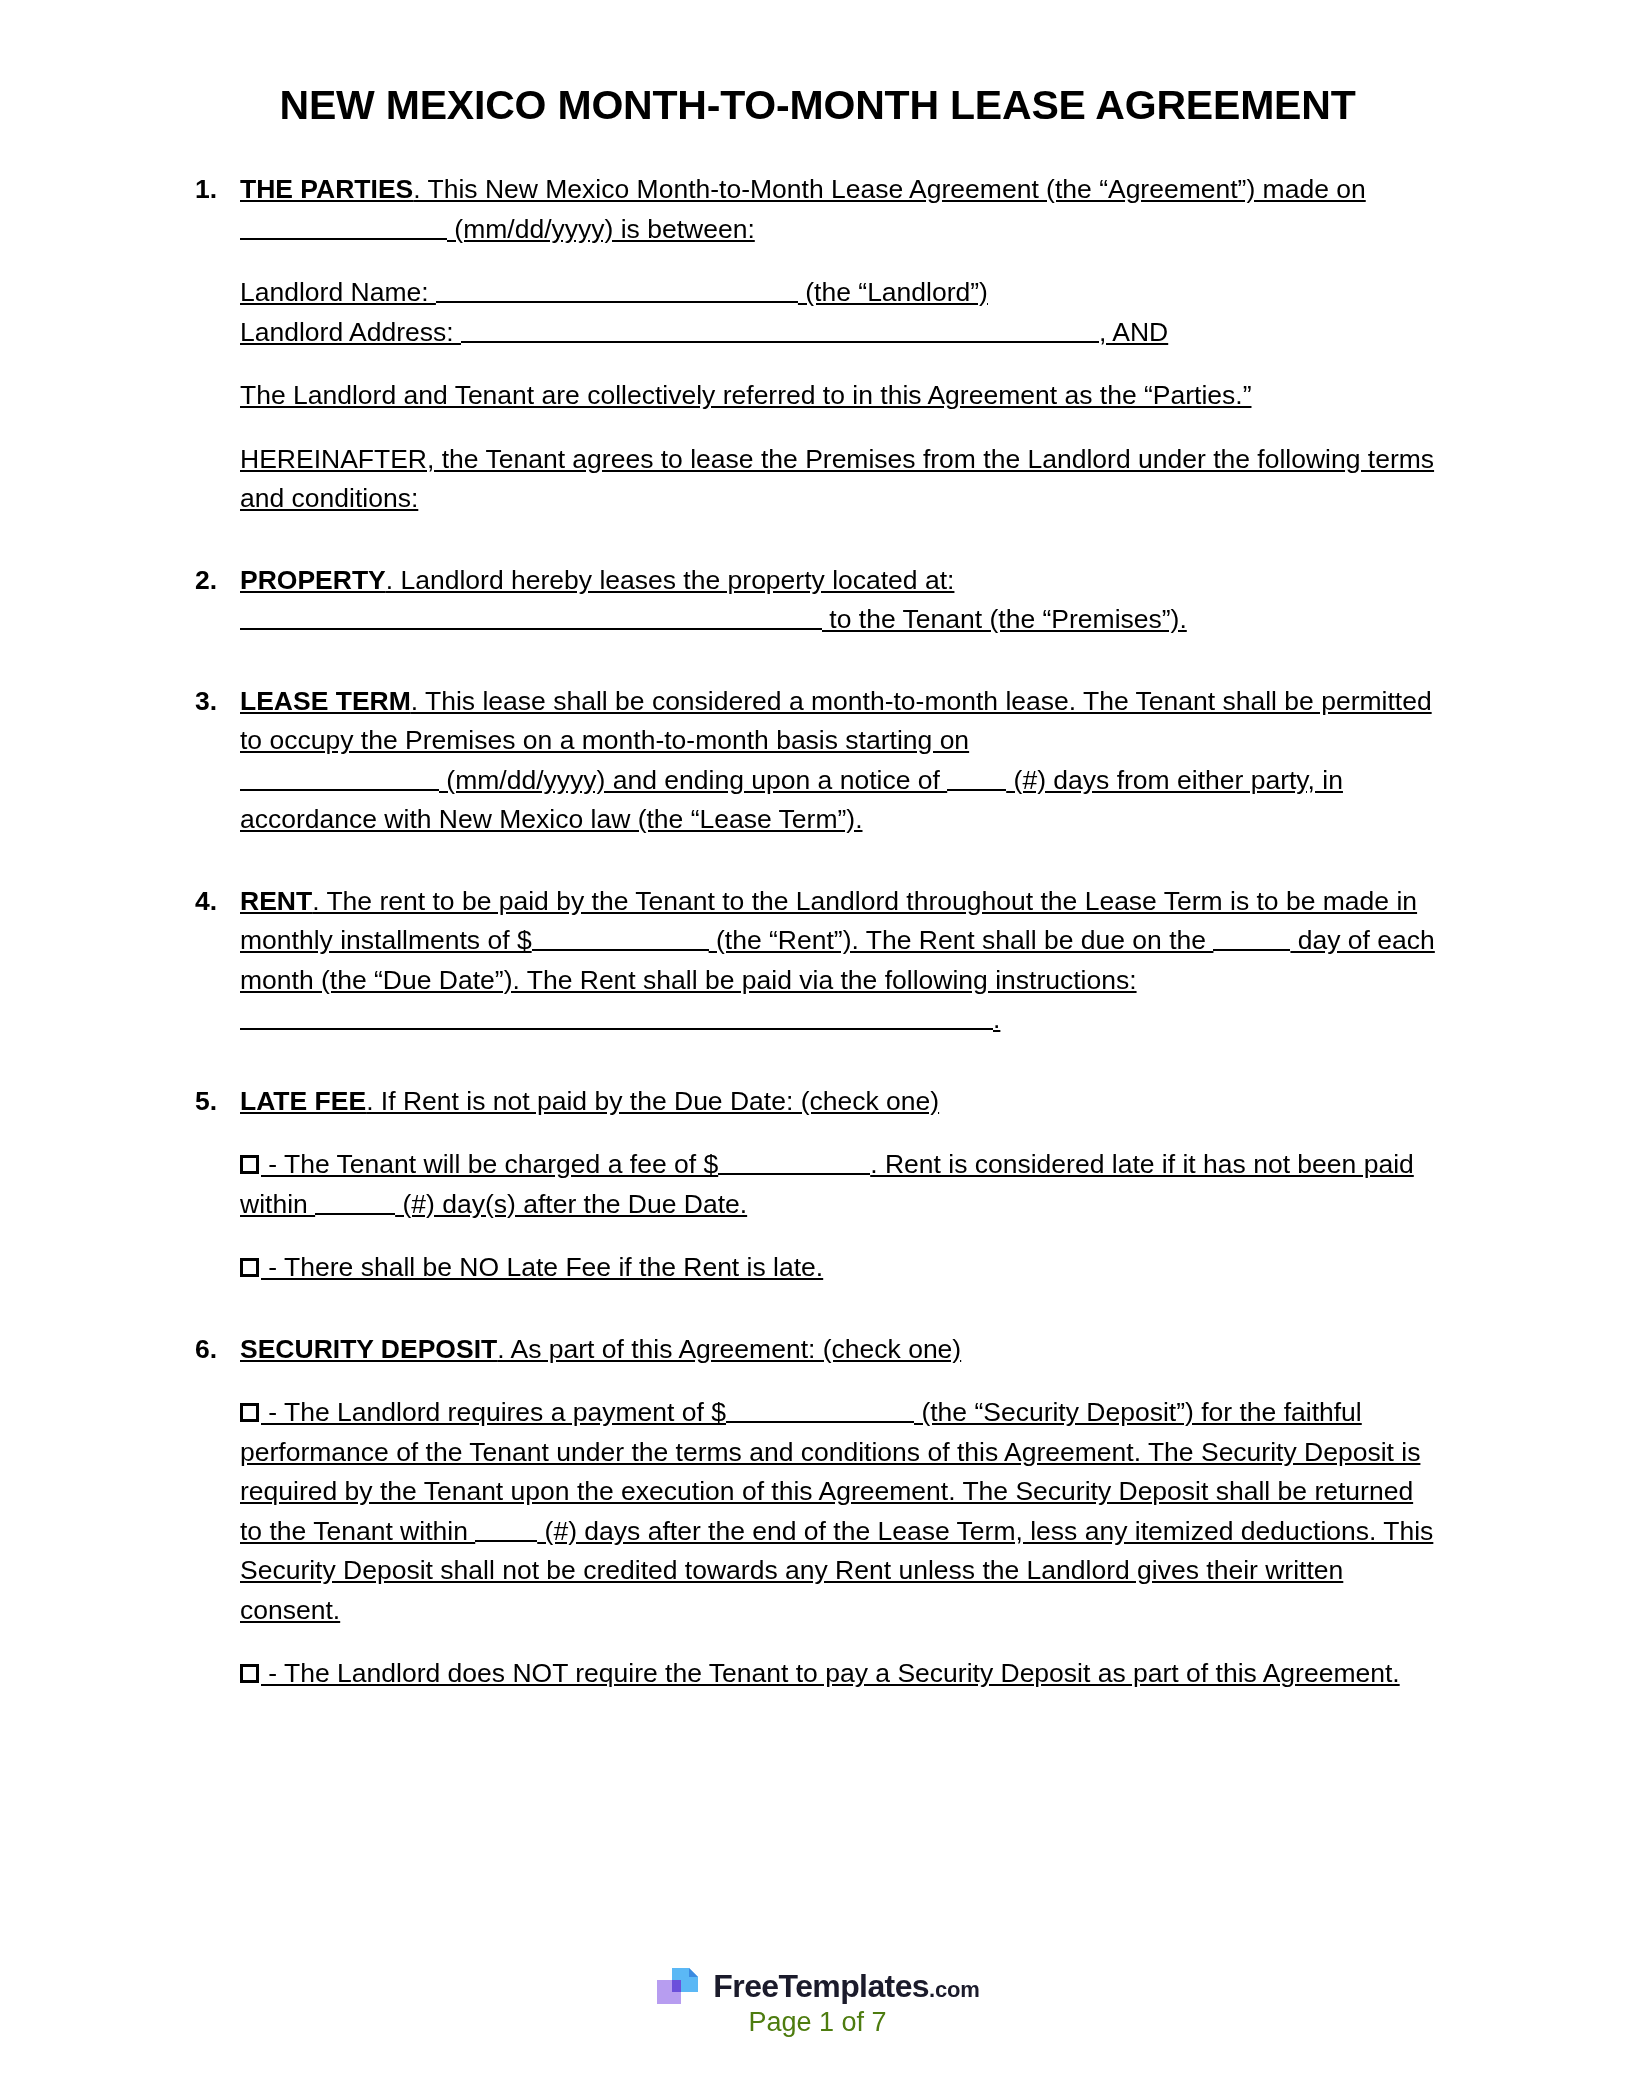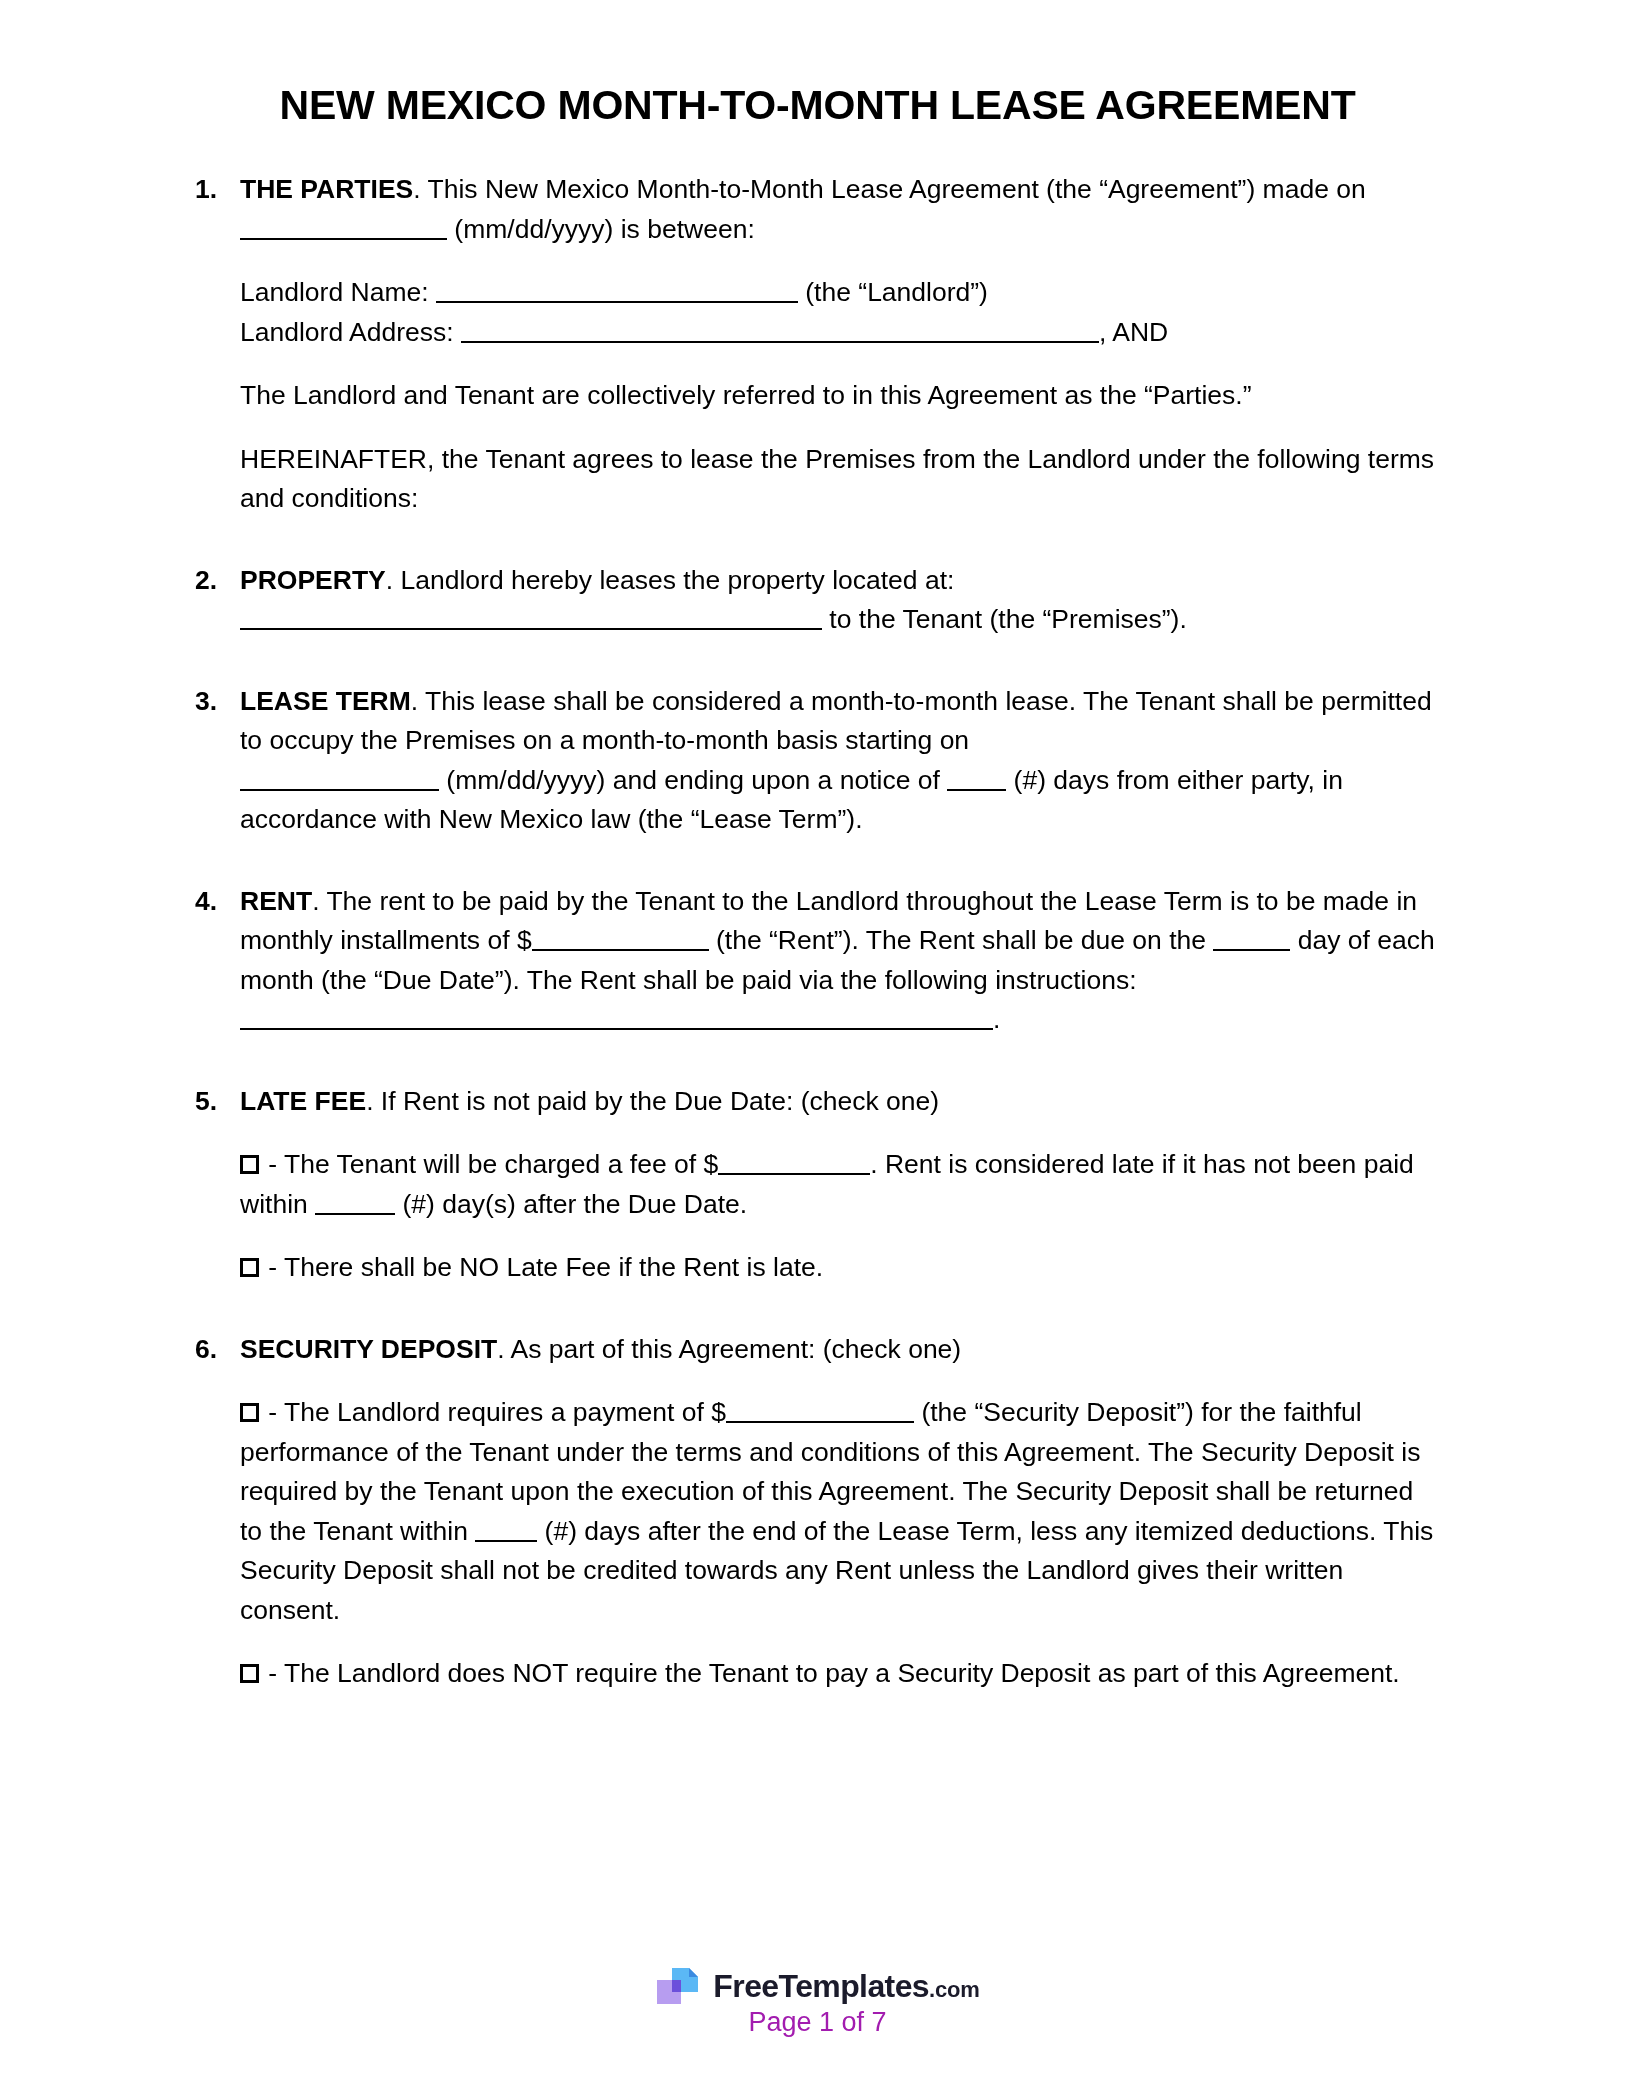--- a/index.html
+++ b/index.html
@@ -51,20 +51,21 @@
     font-weight: bold;
     line-height: 39.5px;
   }
   .section-body {
     flex: 1 1 auto;
     font-size: 26.5px;
     line-height: 39.5px;
   }
   .section-body p {
     margin: 0;
+    text-decoration: underline;
   }
   .section-body p + p {
     margin-top: 24px;
   }
   b, .b {
     font-weight: bold;
   }
 
   
   .u {
@@ -132,21 +133,21 @@
     letter-spacing: -0.6px;
     line-height: 1;
   }
   .brand-text .tld {
     font-size: 22px;
     font-weight: bold;
     letter-spacing: -0.2px;
   }
   .page-num {
     font-size: 27px;
-    color: #a21caf;
+    color: #4d7c0f;
     line-height: 1;
   }
 </style>
 </head>
 <body>
 
 <div class="page">
 
   <div class="content">
 

